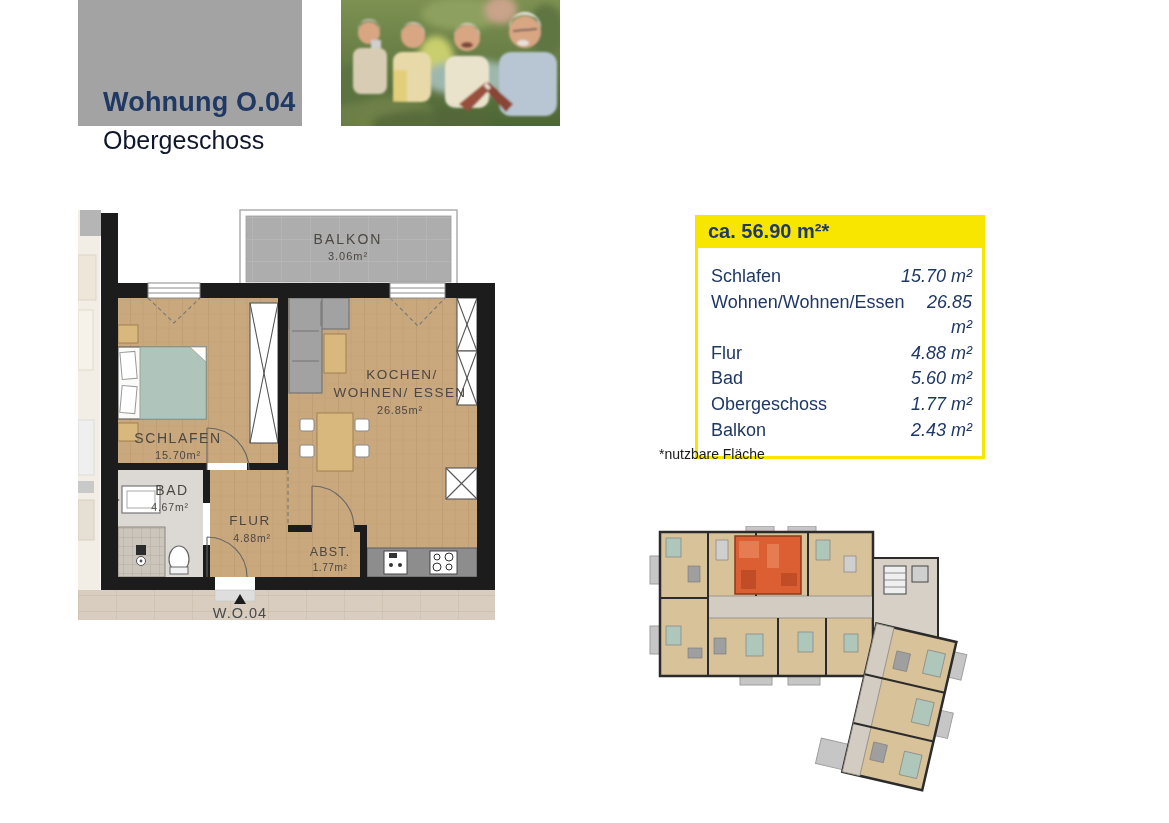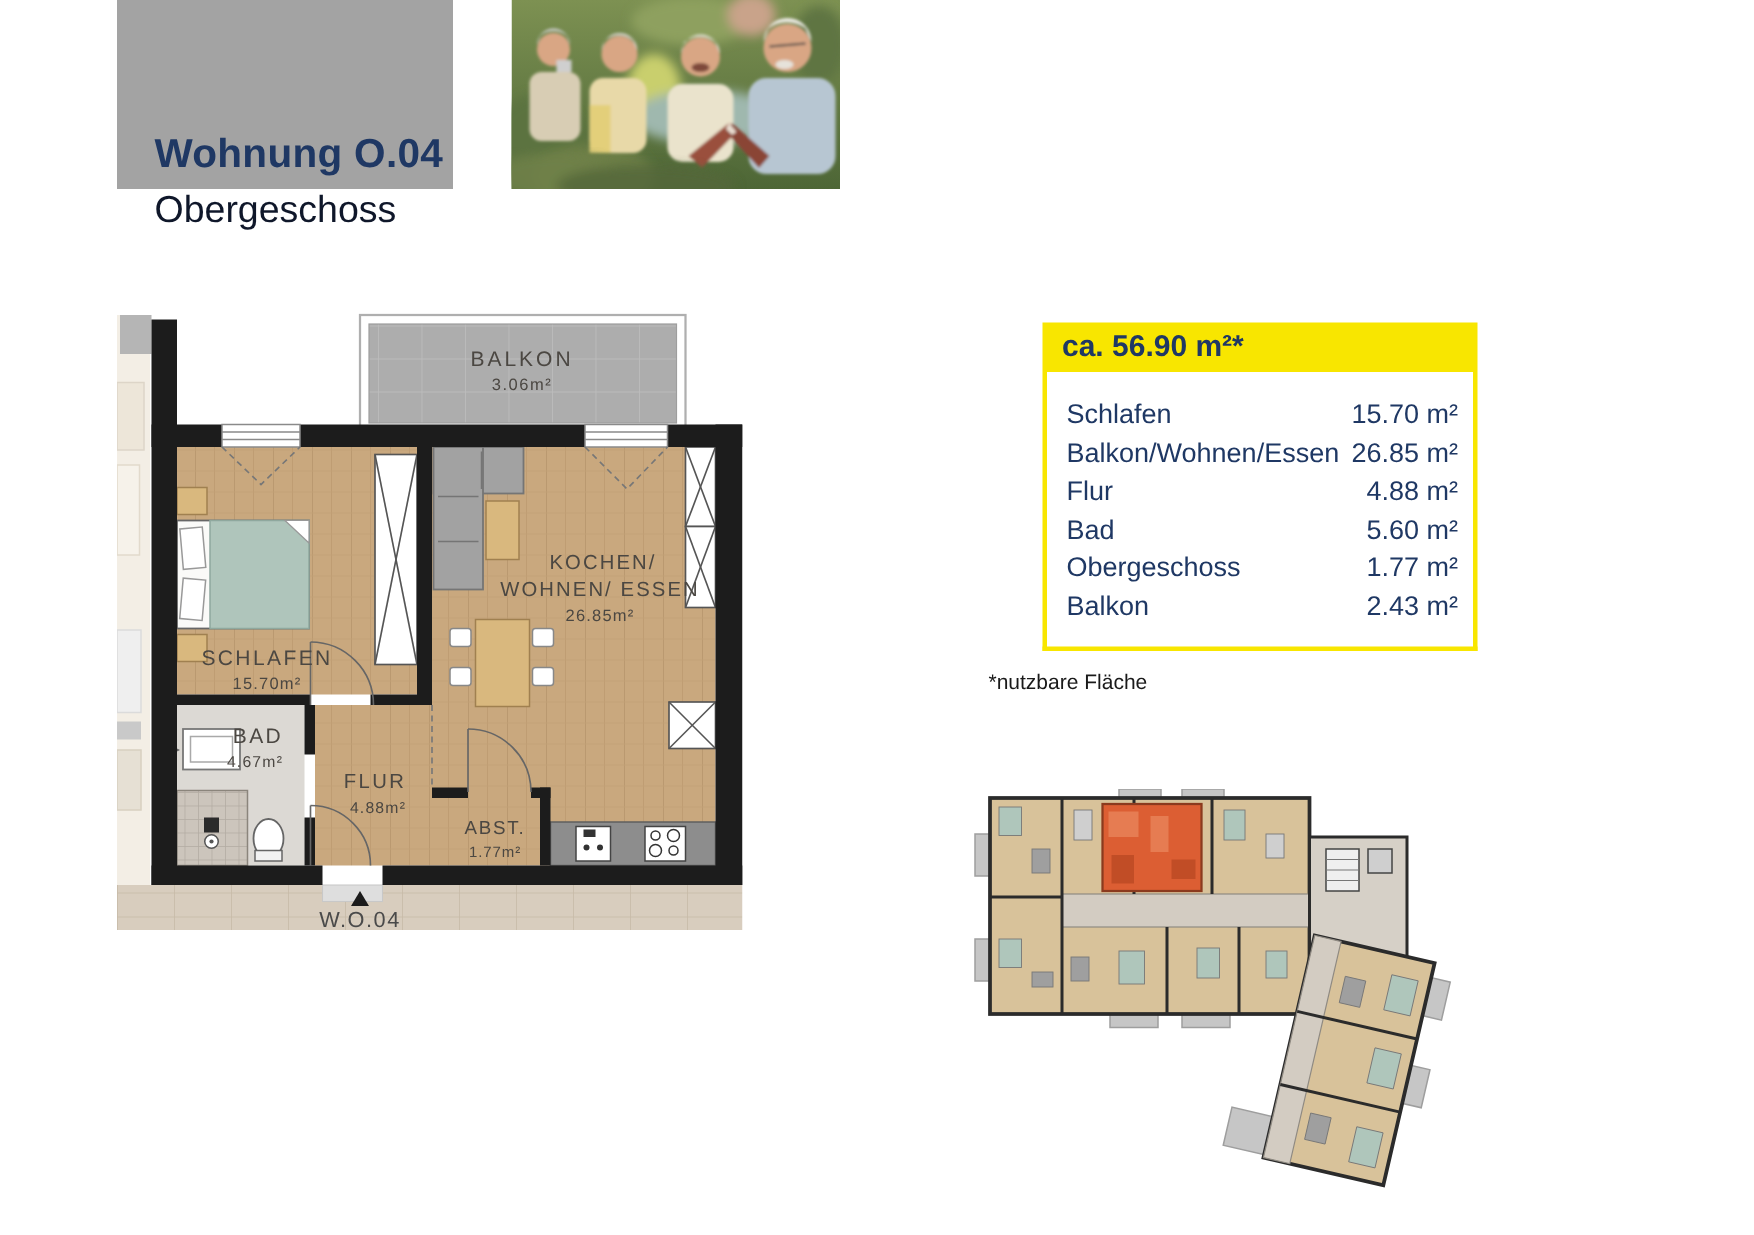--- a/index.html
+++ b/index.html
@@ -12,21 +12,21 @@
   .subtitle{position:absolute;left:103px;top:126px;color:#0f172a;font-size:25px;}
   .photo{position:absolute;left:341px;top:0;width:219px;height:126px;}
   
   .plan{position:absolute;left:78px;top:195px;width:417px;height:430px;}
   
   .info-box{position:absolute;left:658px;top:215px;width:327px;box-sizing:border-box;padding-left:37px;}
   .info-head{background:#F8E600;height:33px;display:flex;align-items:center;padding:0 13px;
              color:#1F3864;font-size:20px;font-weight:bold;}
   .info-body{border:3px solid #F8E600;border-top:0;background:#fff;padding:16px 10px 13px 13px;}
   .info-row{display:flex;justify-content:space-between;color:#1F3864;font-size:18px;line-height:25.6px;}
-  .info-row .val{text-align:right;}
+  .info-row .val{text-align:right;font-style:italic;}
   .footnote{position:absolute;left:659px;top:446px;color:#1a1a1a;font-size:14px;text-align:center;}
   
   .overview{position:absolute;left:648px;top:526px;width:352px;height:268px;}
   svg text{font-family:"Liberation Sans",sans-serif;}
 </style>
 </head>
 <body>
 
 <div class="page">
 
@@ -278,21 +278,21 @@
   </div>
 
   <div class="info-box">
     <div class="info-head">ca. 56.90 m²*</div>
     <div class="info-body">
       <div class="info-row">
         <span>Schlafen</span>
         <span class="val">15.70 m²</span>
       </div>
       <div class="info-row">
-        <span>Balkon/Wohnen/Essen</span>
+        <span>Wohnen/Wohnen/Essen</span>
         <span class="val">26.85 m²</span>
       </div>
       <div class="info-row">
         <span>Flur</span>
         <span class="val">4.88 m²</span>
       </div>
       <div class="info-row">
         <span>Bad</span>
         <span class="val">5.60 m²</span>
       </div>

